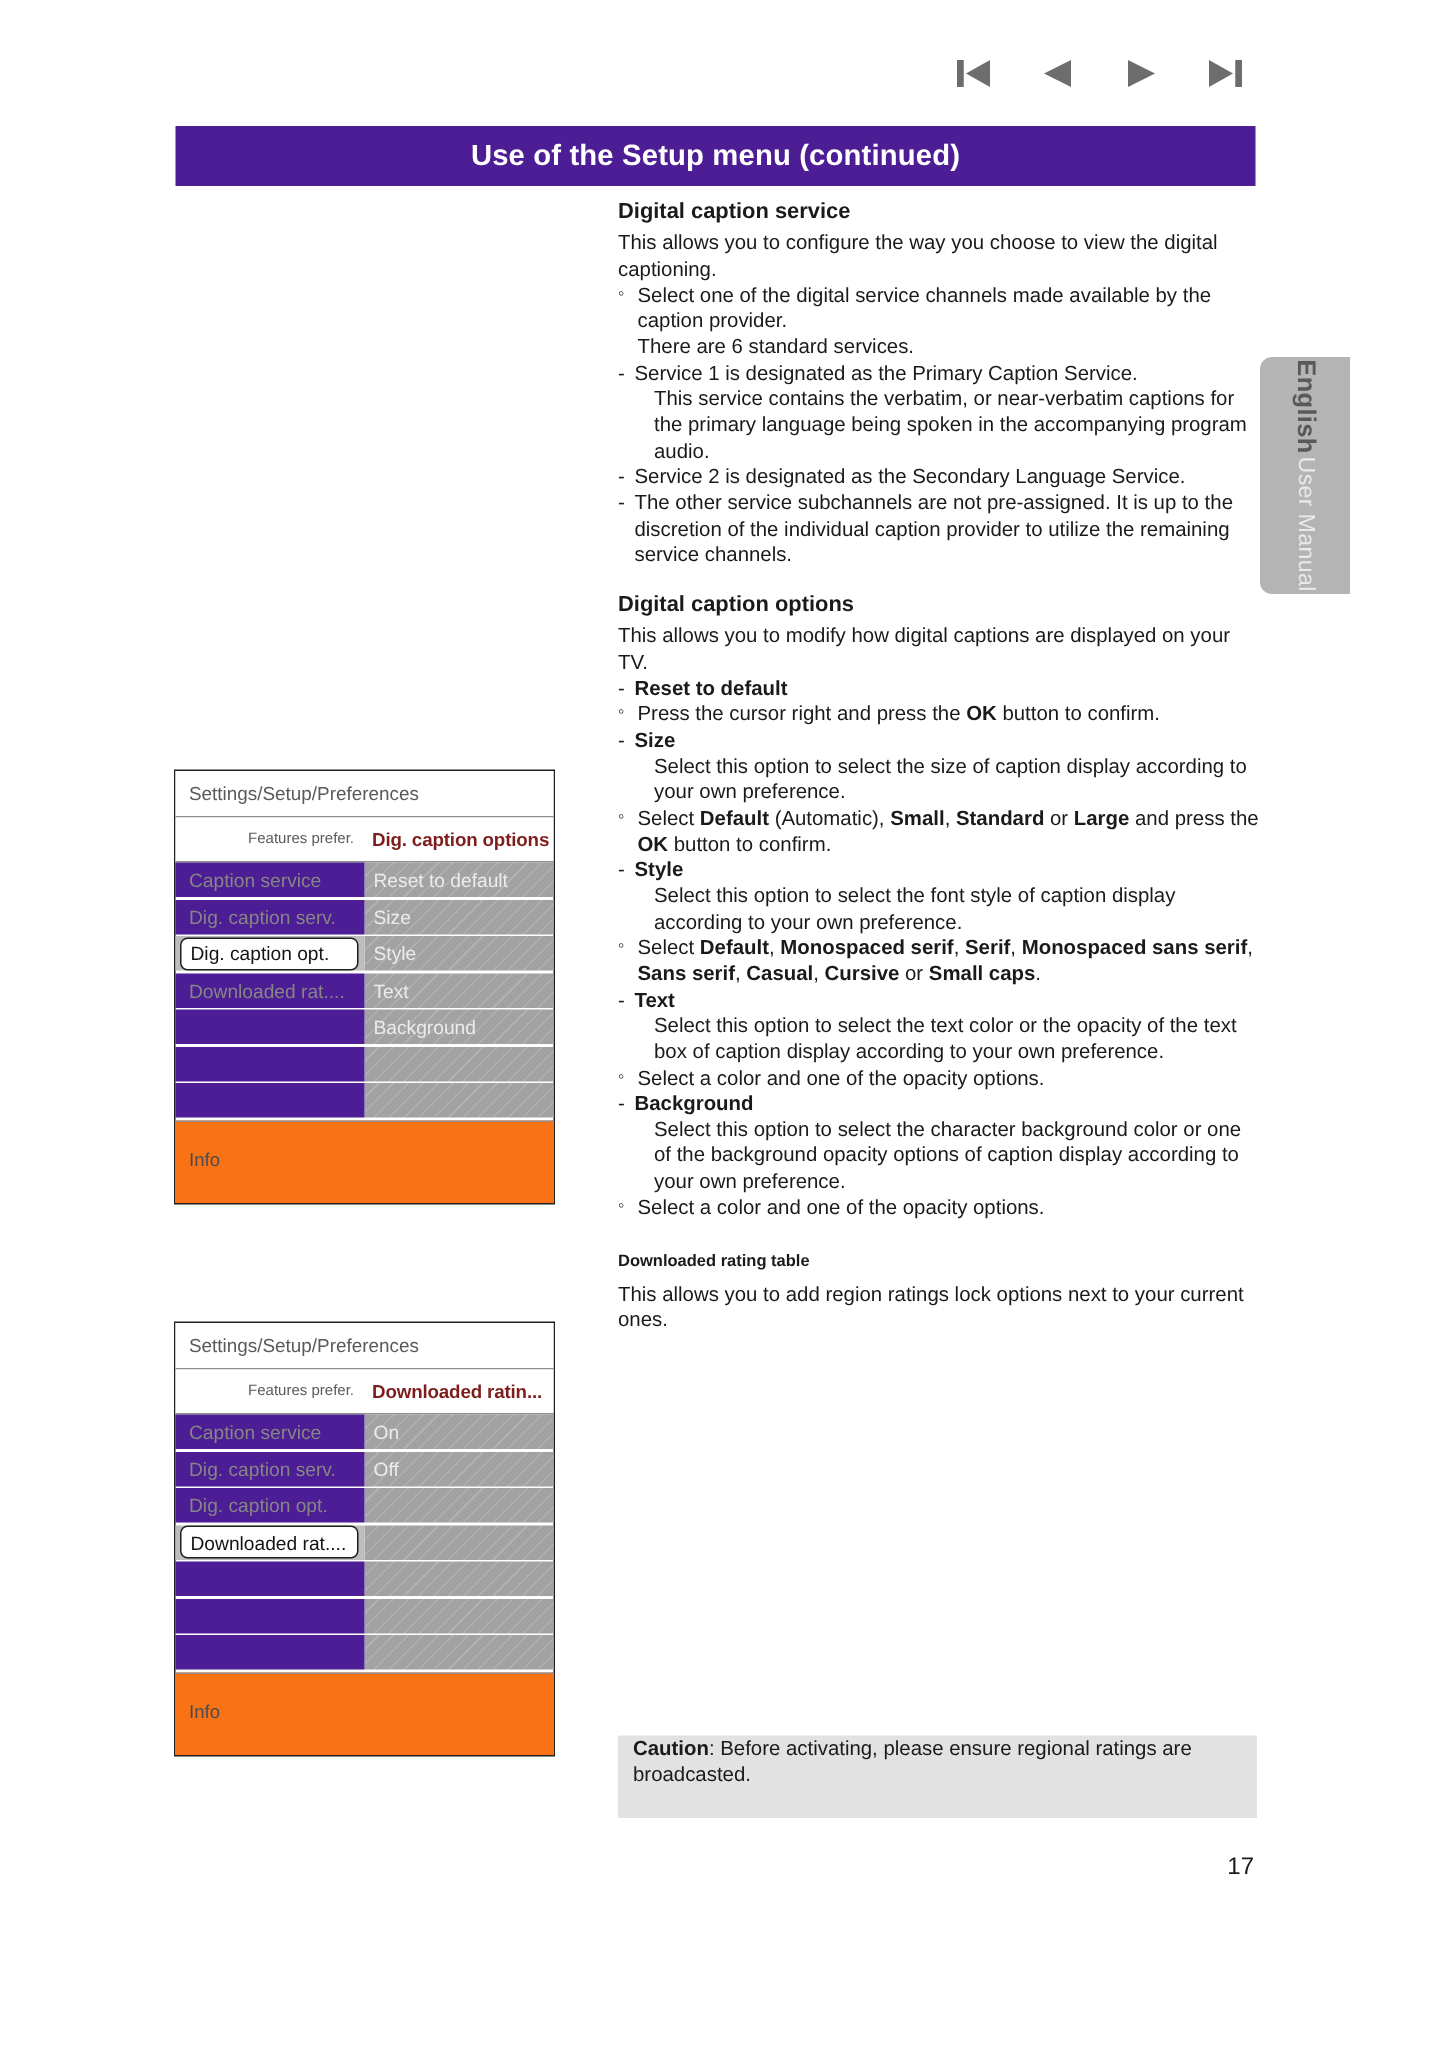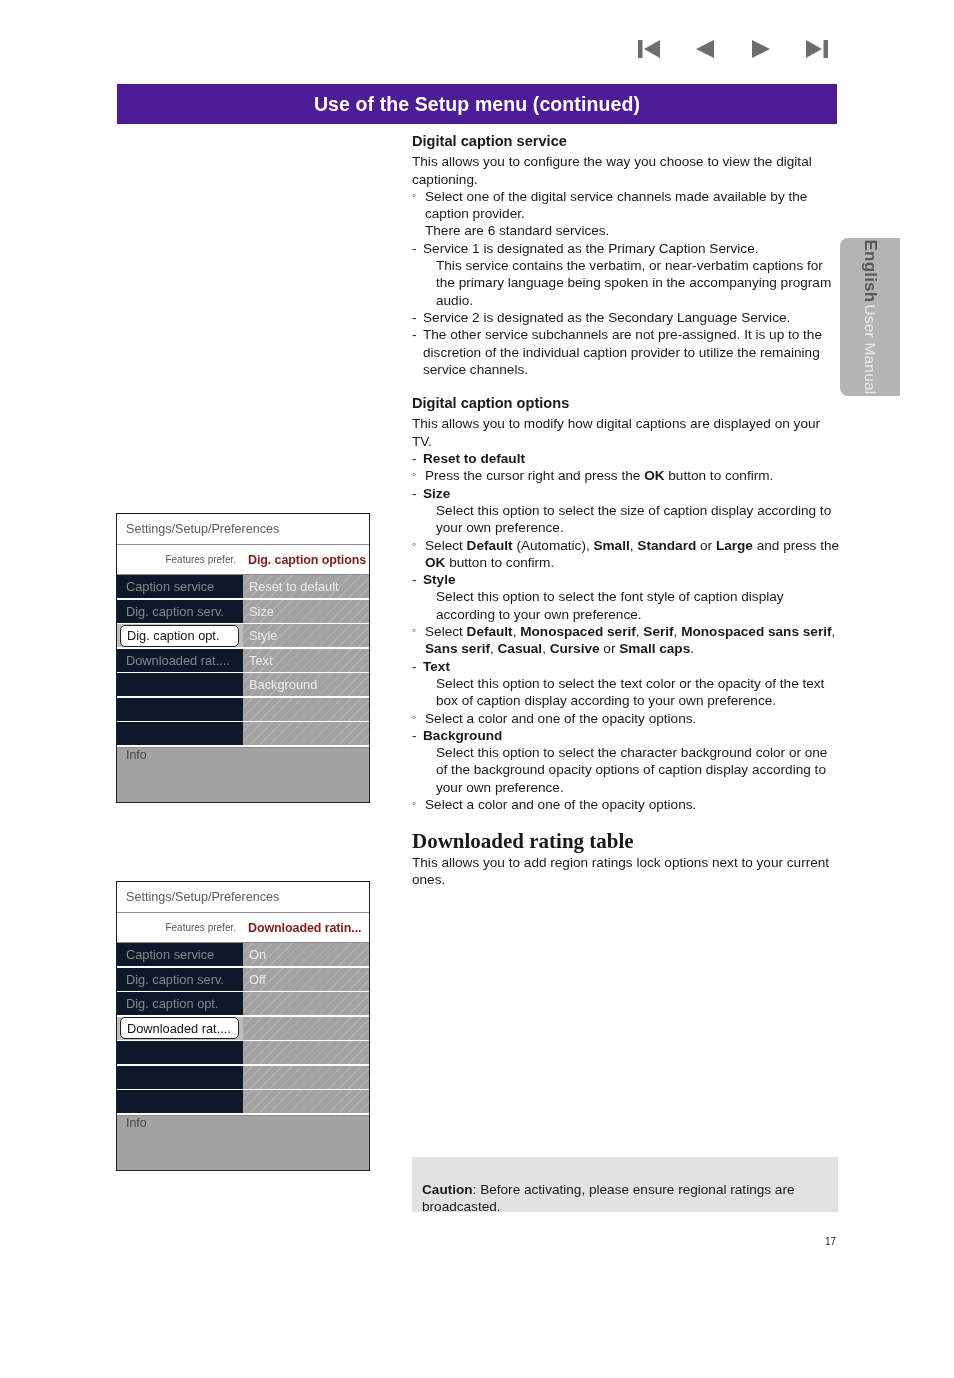--- a/index.html
+++ b/index.html
@@ -72,22 +72,21 @@
     font-size: 13.6px;
     line-height: 17.3px;
     color:#1a1a1a;
   }
   .content h3 {
     margin: 0 0 3px 0;
     font-size: 14.6px;
     font-weight: bold;
   }
   .content h3.big {
-    font-size: 21px;
-    font-family: Liberation Serif, serif;
+    font-size: 11px;
   }
   .content p { margin: 0; }
   .gap-md { height: 17px; }
   .gap-lg { height: 20px; }
 
   
   .li {
     position: relative;
     padding-left: 13px;
   }
@@ -111,31 +110,31 @@
   .ind-li2 { margin-left: 24px; }
 
   b { font-weight: bold; }
 
   
   .caution {
     position:absolute;
     left: 412px; top: 1157px;
     width: 426px; height: 55px;
     background: #e2e2e2;
-    padding: 24px 10px 0 10px;
+    padding: 0 10px 0 10px;
     font-size: 13.6px;
     line-height: 17.3px;
     color:#1a1a1a;
   }
 
   
   .page-num {
     position:absolute;
     right: 118px; top: 1236px;
-    font-size: 10px;
+    font-size: 16px;
     color:#1a1a1a;
   }
 
   
   .tvmenu {
     position: absolute;
     width: 254px;
     border: 1.6px solid #1f1f1f;
     background: #fff;
     font-size: 12.4px;
@@ -177,21 +176,21 @@
   }
 
   .tm-rows { display:block; }
   .tm-row {
     display:flex;
     height: 23px;
     margin-bottom: 1.5px;
   }
   .tm-row .l {
     width: 126px;
-    background: #0f172a;
+    background: #4c1d95;
     display:flex; align-items:center;
     padding-left: 9px;
     color:#868686;
     font-size: 12.8px;
     position:relative;
   }
   .tm-row .r {
     flex: 1;
     background: #a2a2a2;
     background-image: repeating-linear-gradient(
@@ -218,22 +217,22 @@
     border: 1.5px solid #1f1f1f;
     border-radius: 5px;
     display:flex; align-items:center;
     padding-left: 6px;
     color:#141414;
     font-size: 12.8px;
   }
   .tm-info {
     height: 55px;
     border-top: 1px solid #8d8d8d;
-    background:#a3a3a3;
-    padding: 0 0 0 9px;
+    background:#f97316;
+    padding: 18px 0 0 9px;
     color:#4b4b4b;
     font-size: 12.4px;
   }
 </style>
 </head>
 <body>
 
 <div class="navbar">
   <a class="nav-btn" href="#">
     <svg width="26" height="22" viewBox="0 0 26 22">

